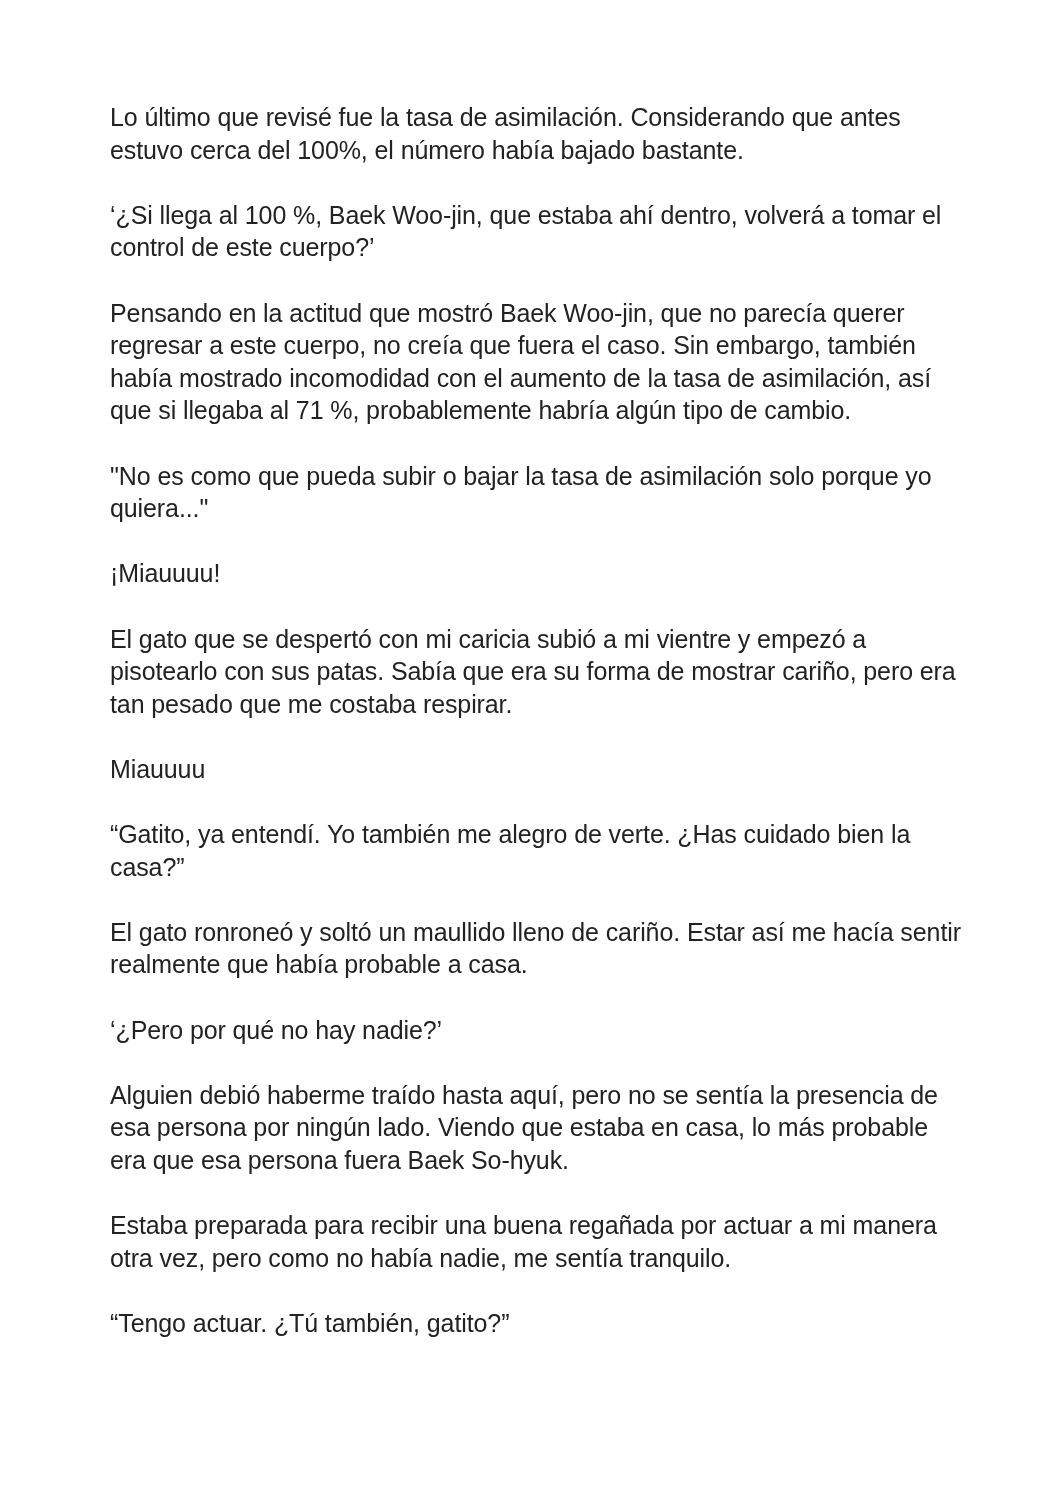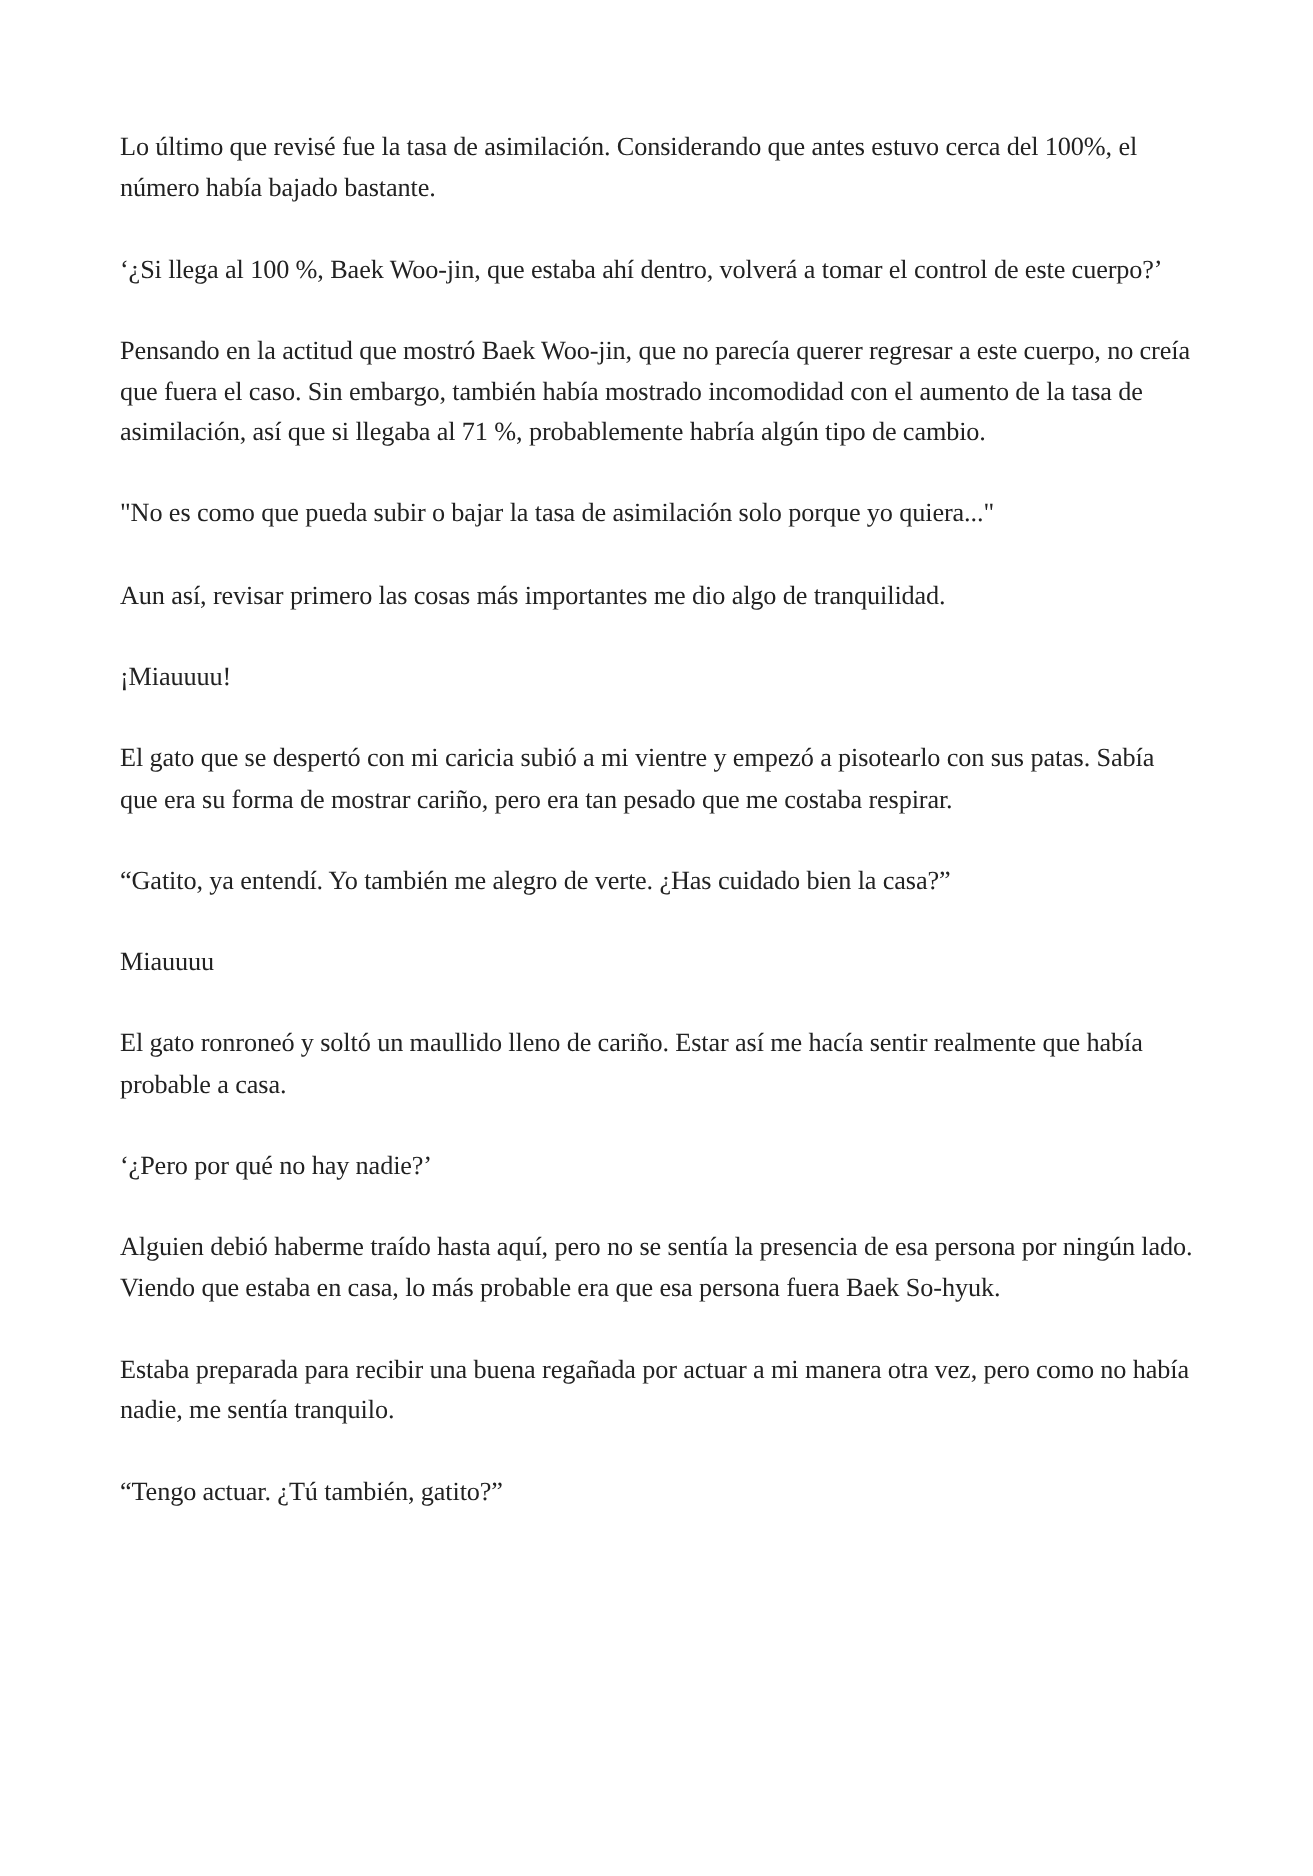--- a/index.html
+++ b/index.html
@@ -8,45 +8,44 @@
       background: #ffffff;
     }
     body {
       width: 1050px;
       height: 1501px;
       overflow: hidden;
       position: relative;
     }
     .page {
       position: absolute;
-      left: 96px;
+      left: 110px;
       top: 101px;
       width: 860px;
-      font-family: Liberation Serif, serif;
-      font-size: 21px;
+      font-family: Liberation Sans, sans-serif;
+      font-size: 25px;
       line-height: 32.6px;
       color: #222222;
       letter-spacing: -0.1px;
     }
     .para {
       margin: 0 0 32.6px 0;
       white-space: normal;
     }
   </style>
 </head>
 <body>
 
 <div class="page">
   <p class="para">Lo último que revisé fue la tasa de asimilación. Considerando que antes estuvo cerca del 100%, el número había bajado bastante.</p>
   <p class="para">‘¿Si llega al 100 %, Baek Woo-jin, que estaba ahí dentro, volverá a tomar el control de este cuerpo?’</p>
   <p class="para">Pensando en la actitud que mostró Baek Woo-jin, que no parecía querer regresar a este cuerpo, no creía que fuera el caso. Sin embargo, también había mostrado incomodidad con el aumento de la tasa de asimilación, así que si llegaba al 71 %, probablemente habría algún tipo de cambio.</p>
   <p class="para">"No es como que pueda subir o bajar la tasa de asimilación solo porque yo quiera..."</p>
-  <p class="para">Aun así, revisar primero las cosas más importantes me dio algo de tranquilidad.</p>
   <p class="para">¡Miauuuu!</p>
   <p class="para">El gato que se despertó con mi caricia subió a mi vientre y empezó a pisotearlo con sus patas. Sabía que era su forma de mostrar cariño, pero era tan pesado que me costaba respirar.</p>
+  <p class="para">Miauuuu</p>
   <p class="para">“Gatito, ya entendí. Yo también me alegro de verte. ¿Has cuidado bien la casa?”</p>
-  <p class="para">Miauuuu</p>
   <p class="para">El gato ronroneó y soltó un maullido lleno de cariño. Estar así me hacía sentir realmente que había probable a casa.</p>
   <p class="para">‘¿Pero por qué no hay nadie?’</p>
   <p class="para">Alguien debió haberme traído hasta aquí, pero no se sentía la presencia de esa persona por ningún lado. Viendo que estaba en casa, lo más probable era que esa persona fuera Baek So-hyuk.</p>
   <p class="para">Estaba preparada para recibir una buena regañada por actuar a mi manera otra vez, pero como no había nadie, me sentía tranquilo.</p>
   <p class="para">“Tengo actuar. ¿Tú también, gatito?”</p>
 </div>
 
 </body></html>

